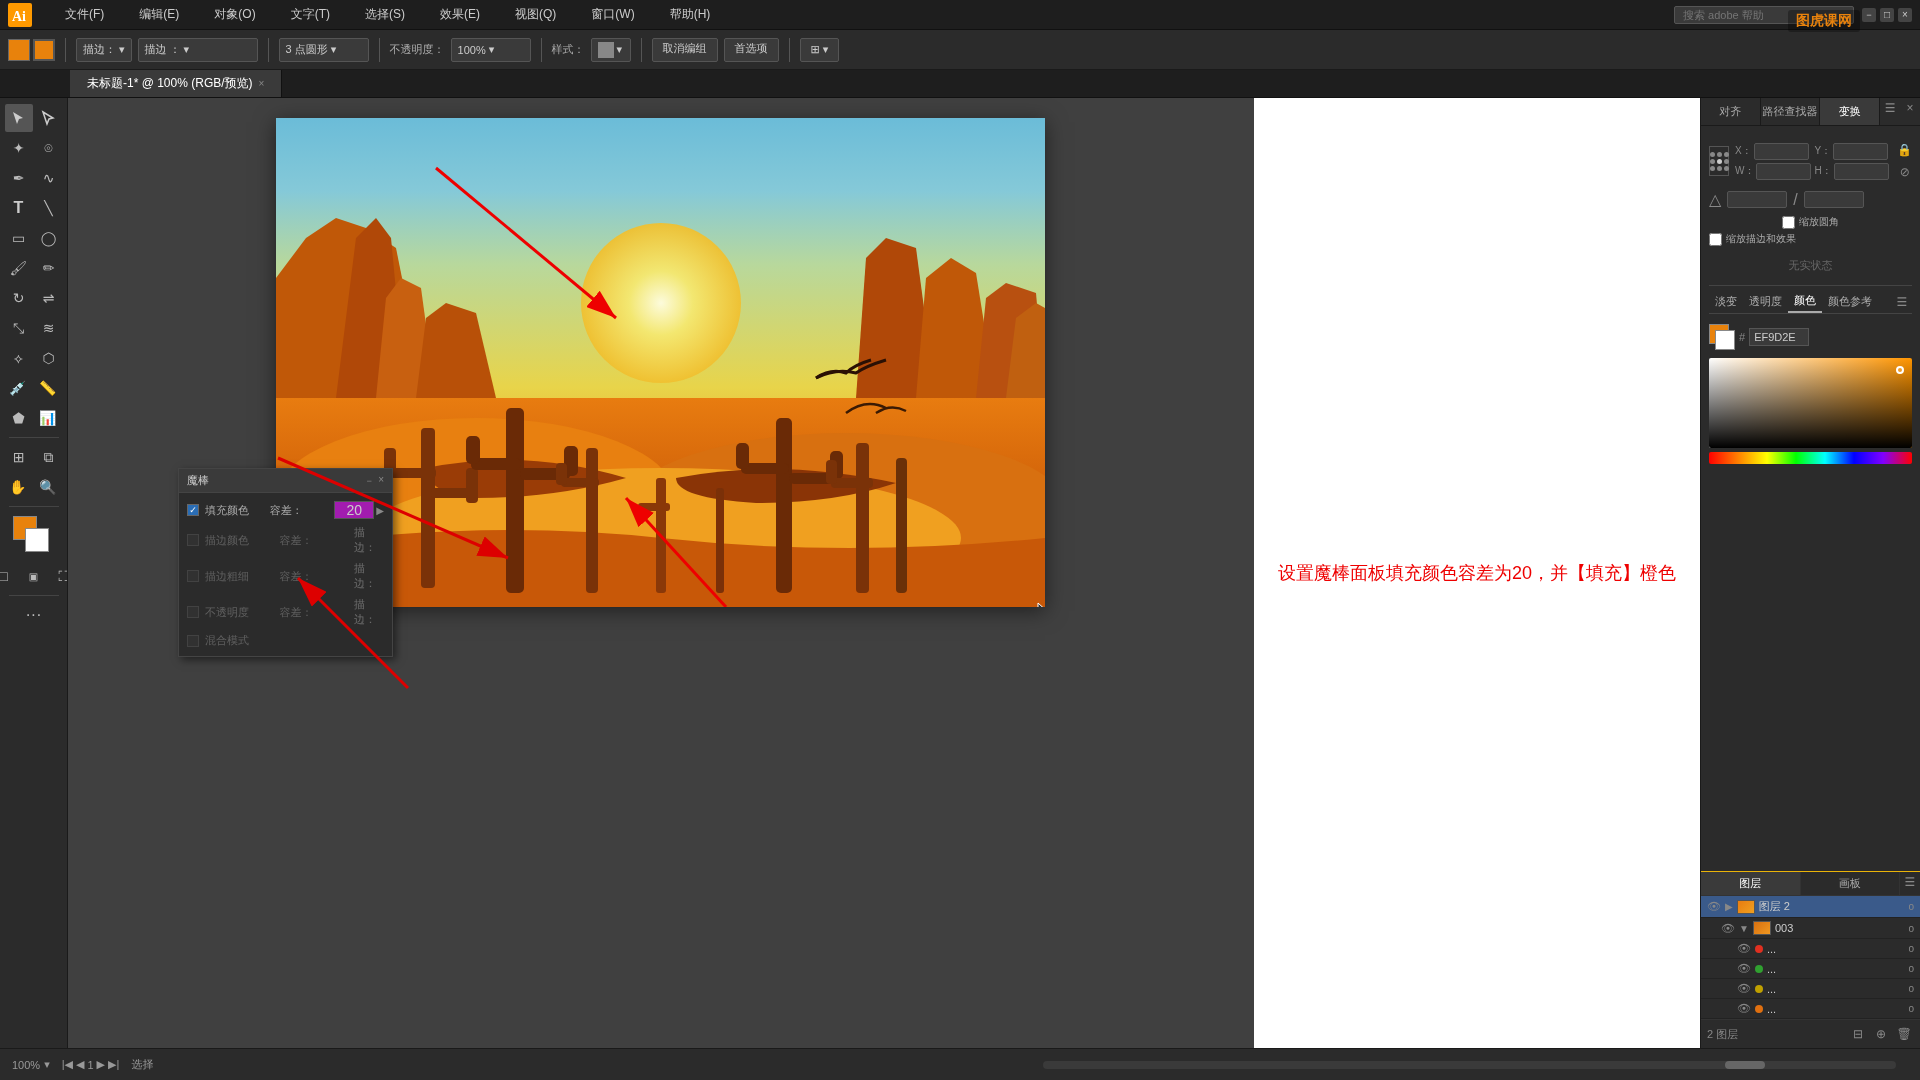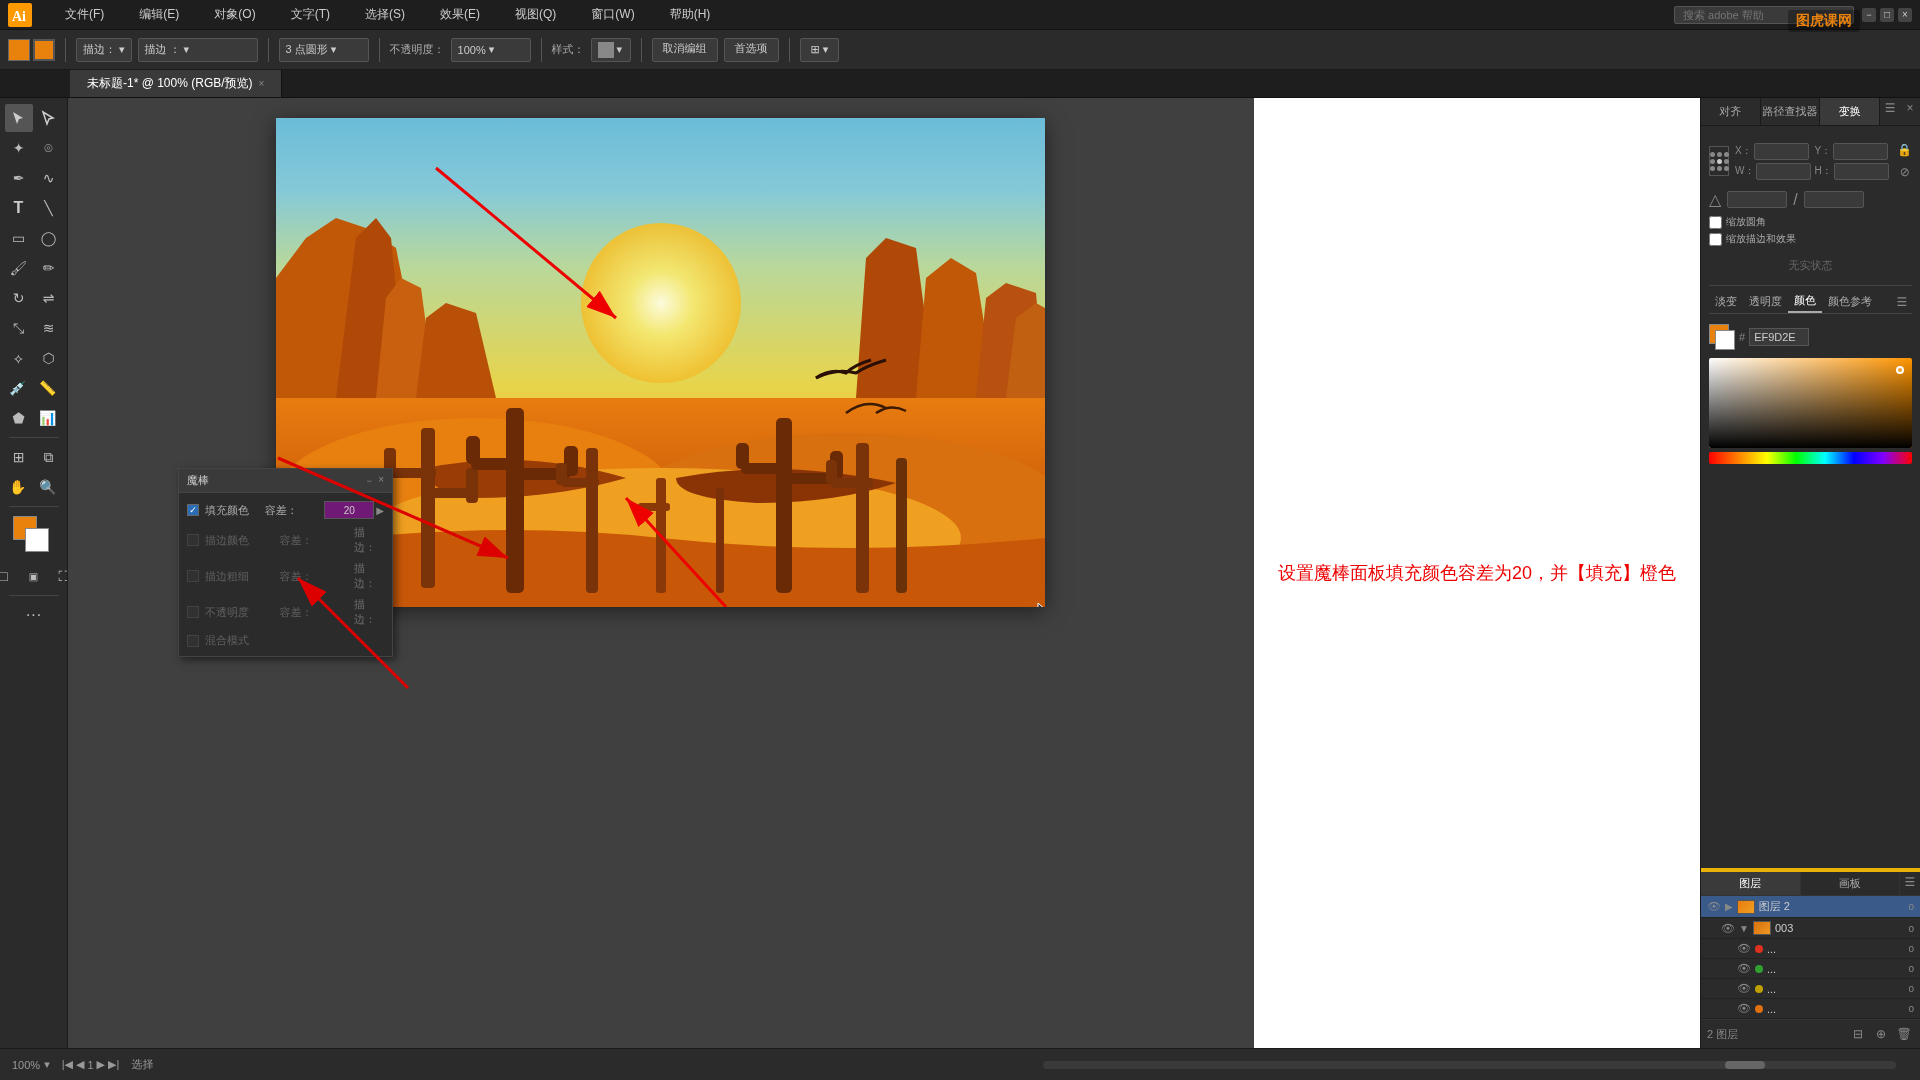--- a/index.html
+++ b/index.html
@@ -152,39 +152,39 @@
     .panel-header-btn { color: #888; cursor: pointer; font-size: 10px; }
     .magic-wand-options { padding: 8px; display: flex; flex-direction: column; gap: 6px; }
     .mw-option { display: flex; align-items: center; gap: 6px; }
     .mw-checkbox { width: 12px; height: 12px; border: 1px solid #666; background: #3a3a3a; cursor: pointer; display: flex; align-items: center; justify-content: center; }
     .mw-checkbox.checked { background: #2a6db5; }
     .mw-checkbox.checked::after { content: '✓'; font-size: 9px; color: white; }
     .mw-label { color: #aaa; font-size: 11px; flex: 1; }
     .mw-value { color: #ccc; font-size: 11px; width: 30px; }
     .mw-disabled { opacity: 0.4; }
     .mw-stepper { display: flex; align-items: center; gap: 2px; }
-    .mw-input { background: #701a75; border: 1px solid #555; color: #ccc; width: 50px; height: 18px; font-size: 10px; text-align: center; }
+    .mw-input { background: #a21caf; border: 1px solid #555; color: #ccc; width: 40px; height: 18px; font-size: 14px; text-align: center; }
     .mw-arrow { color: #888; cursor: pointer; font-size: 10px; }
 
     
     #desert-svg { width: 100%; height: 100%; }
 
     
     ::-webkit-scrollbar { width: 6px; height: 6px; }
     ::-webkit-scrollbar-track { background: #2b2b2b; }
     ::-webkit-scrollbar-thumb { background: #555; border-radius: 3px; }
 
     .watermark {
       position: fixed; top: 10px; right: 60px; color: #e8820c; font-size: 14px; font-weight: bold;
       background: rgba(0,0,0,0.3); padding: 2px 8px; border-radius: 3px;
     }
 
     .panel-divider { height: 1px; background: #444; margin: 4px 0; }
 
-    .right-panel-lower { border-top: 4px solid #eab308; }
+    .right-panel-lower { border-top: 1px solid #eab308; }
     .layers-panel-tabs { display: flex; border-bottom: 1px solid #333; }
     .lp-tab { flex: 1; padding: 4px; text-align: center; font-size: 11px; color: #aaa; cursor: pointer; border-right: 1px solid #333; }
     .lp-tab.active { background: #3a3a3a; color: #fff; }
 
     .color-swatches-row { display: flex; gap: 4px; align-items: center; padding: 4px 0; }
     .color-hash { color: #888; font-size: 11px; }
 
     .gradient-bar {
       width: 100%; height: 12px; border-radius: 2px; margin: 4px 0;
       background: linear-gradient(to right, #ff0000, #ff8000, #ffff00, #00ff00, #00ffff, #0000ff, #8000ff, #ff0000);
@@ -607,21 +607,21 @@
       </div>
 
       <div style="display:flex;align-items:center;gap:6px;padding:2px 0;">
         <span style="font-size:16px;color:#888;">△</span>
         <input class="transform-input" value="" style="width: 60px;">
         <span style="font-size:16px;color:#888;">/</span>
         <input class="transform-input" value="" style="width: 60px;">
       </div>
 
       <div style="display:flex;flex-direction:column;gap:3px;padding:4px 0;">
-        <div style="display:flex;align-items:center;gap:4px;">
+        <div style="display:flex;align-items:center;gap:4px;justify-content:center;">
           <input type="checkbox" style="cursor: pointer;">
           <span style="font-size:10px;color:#aaa;">缩放圆角</span>
         </div>
         <div style="display:flex;align-items:center;gap:4px;">
           <input type="checkbox" style="cursor: pointer;">
           <span style="font-size:10px;color:#aaa;">缩放描边和效果</span>
         </div>
       </div>
 
       <div style="text-align:center;padding:8px 0;font-size:11px;color:#666;">无实状态</div>

